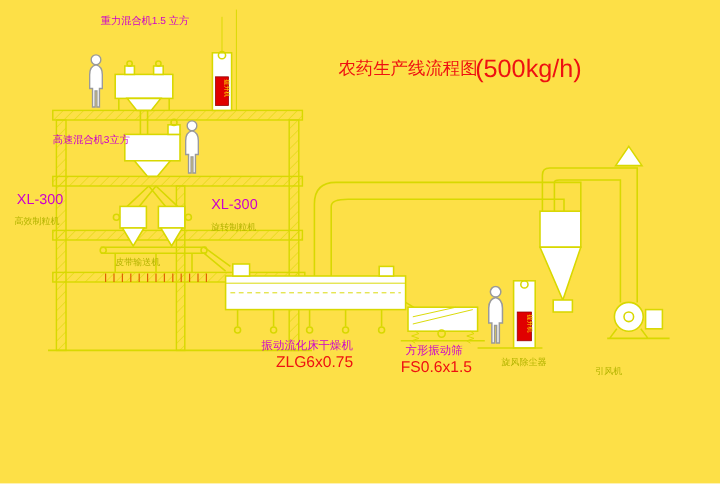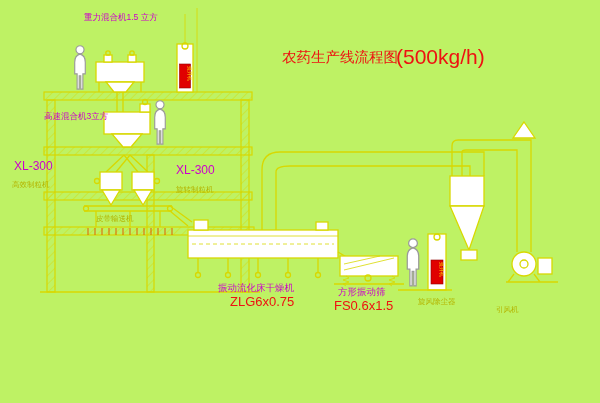--- a/index.html
+++ b/index.html
@@ -1,16 +1,16 @@
 <!DOCTYPE html>
 <html><head>
 <meta charset="utf-8">
 <style>
   html,body{margin:0;padding:0;background:#ffffff;}
-  .stage{position:relative;width:600px;height:403px;background:#bef264;overflow:hidden;}
+  .stage{position:relative;width:600px;height:403px;background:#fde047;overflow:hidden;}
   svg{display:block;}
   svg text{font-family:"Liberation Sans",sans-serif;}
   .ln{stroke:#d8d800;fill:none;stroke-width:1.3;}
   .lnthin{stroke:#d8d800;fill:none;stroke-width:0.8;}
   .floor{fill:url(#hY);stroke:#d8d800;stroke-width:1.2;}
   .col{fill:url(#hY);stroke:#d8d800;stroke-width:1.2;}
   .machine{fill:#ffffff;stroke:#d8d800;stroke-width:1.3;}
   .redpanel{fill:#e00000;stroke:#900000;stroke-width:0.6;}
   .person{stroke:#9a9a9a;fill:#ffffff;stroke-width:1.2;}
   .redticks{stroke:#e06000;stroke-width:1;}

